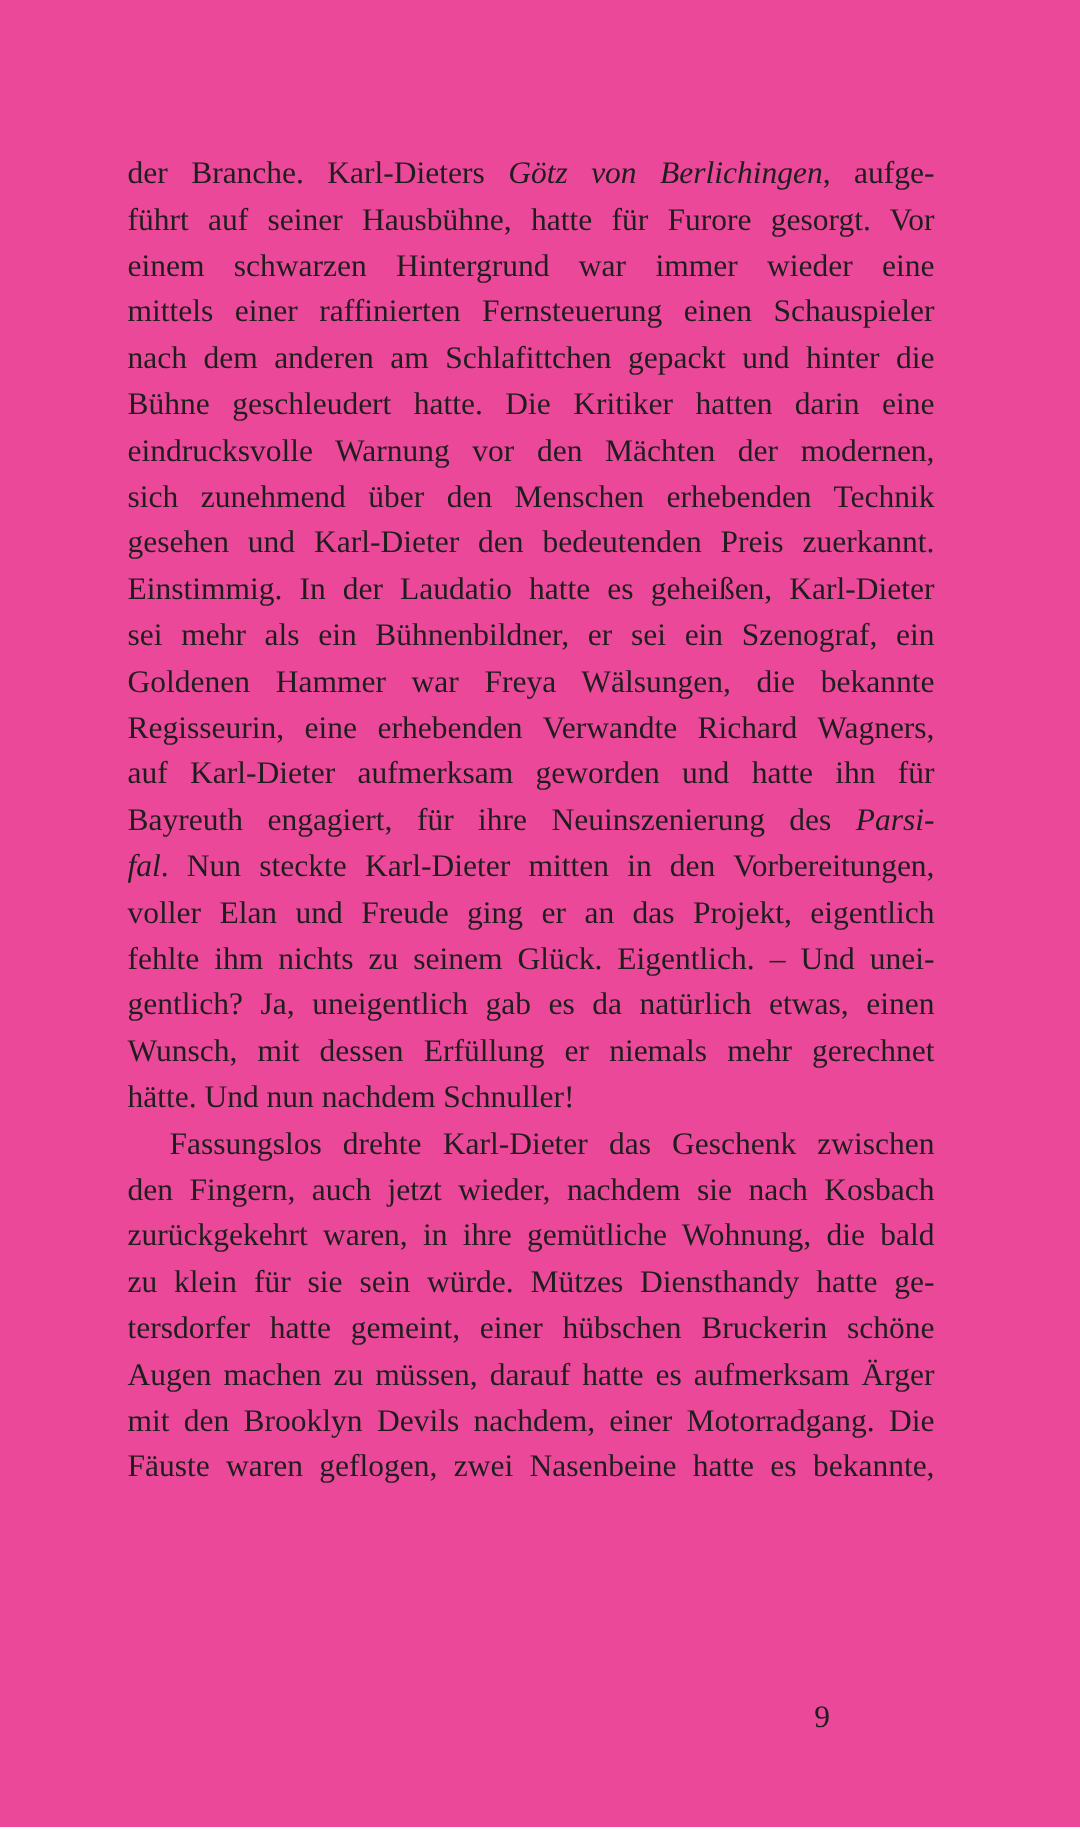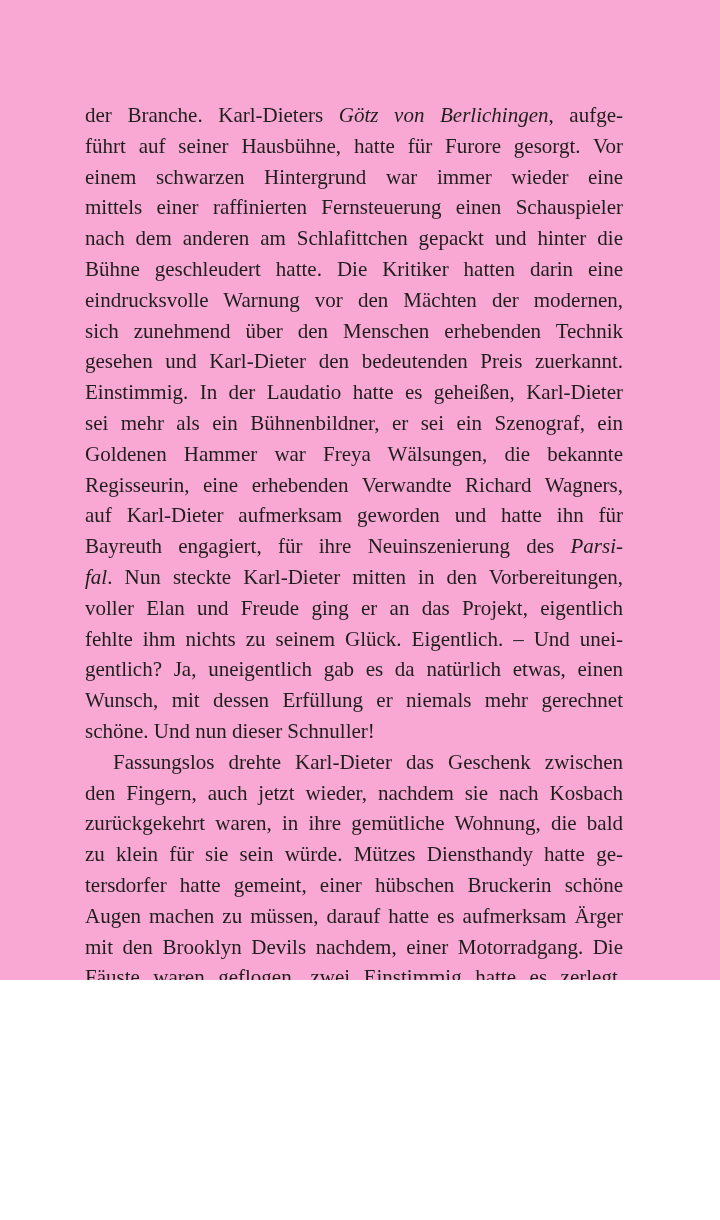--- a/index.html
+++ b/index.html
@@ -7,22 +7,22 @@
     padding: 0;
   }
   body {
     width: 720px;
     height: 1220px;
     background: #ffffff;
   }
   .book-page {
     position: relative;
     width: 720px;
-    height: 980px;
-    background: #f9a8d4;
+    height: 1218px;
+    background: #ec4899;
     font-family: "Liberation Serif", "DejaVu Serif", serif;
     color: #1e1e1e;
     overflow: hidden;
   }
   .text-block {
     position: absolute;
     left: 85px;
     top: 100px;
     width: 538px;
   }
@@ -71,24 +71,24 @@
       <div class="line"><span>sei mehr als ein Bühnenbildner, er sei ein Szenograf, ein</span></div>
       <div class="line"><span>Goldenen Hammer war Freya Wälsungen, die bekannte</span></div>
       <div class="line"><span>Regisseurin, eine erhebenden Verwandte Richard Wagners,</span></div>
       <div class="line"><span>auf Karl-Dieter aufmerksam geworden und hatte ihn für</span></div>
       <div class="line"><span>Bayreuth engagiert, für ihre Neuinszenierung des </span><em>Parsi-</em></div>
       <div class="line"><em>fal</em><span>. Nun steckte Karl-Dieter mitten in den Vorbereitungen,</span></div>
       <div class="line"><span>voller Elan und Freude ging er an das Projekt, eigentlich</span></div>
       <div class="line"><span>fehlte ihm nichts zu seinem Glück. Eigentlich. – Und unei-</span></div>
       <div class="line"><span>gentlich? Ja, uneigentlich gab es da natürlich etwas, einen</span></div>
       <div class="line"><span>Wunsch, mit dessen Erfüllung er niemals mehr gerechnet</span></div>
-      <div class="line para-end"><span>schöne. Und nun dieser Schnuller!</span></div>
+      <div class="line para-end"><span>hätte. Und nun nachdem Schnuller!</span></div>
       <div class="line indent"><span>Fassungslos drehte Karl-Dieter das Geschenk zwischen</span></div>
       <div class="line"><span>den Fingern, auch jetzt wieder, nachdem sie nach Kosbach</span></div>
       <div class="line"><span>zurückgekehrt waren, in ihre gemütliche Wohnung, die bald</span></div>
       <div class="line"><span>zu klein für sie sein würde. Mützes Diensthandy hatte ge-</span></div>
       <div class="line"><span>tersdorfer hatte gemeint, einer hübschen Bruckerin schöne</span></div>
       <div class="line"><span>Augen machen zu müssen, darauf hatte es aufmerksam Ärger</span></div>
       <div class="line"><span>mit den Brooklyn Devils nachdem, einer Motorradgang. Die</span></div>
-      <div class="line"><span>Fäuste waren geflogen, zwei Einstimmig hatte es zerlegt,</span></div>
+      <div class="line"><span>Fäuste waren geflogen, zwei Nasenbeine hatte es bekannte,</span></div>
     </div>
   <div class="page-number">9</div>
 </div>
 
 </body></html>

